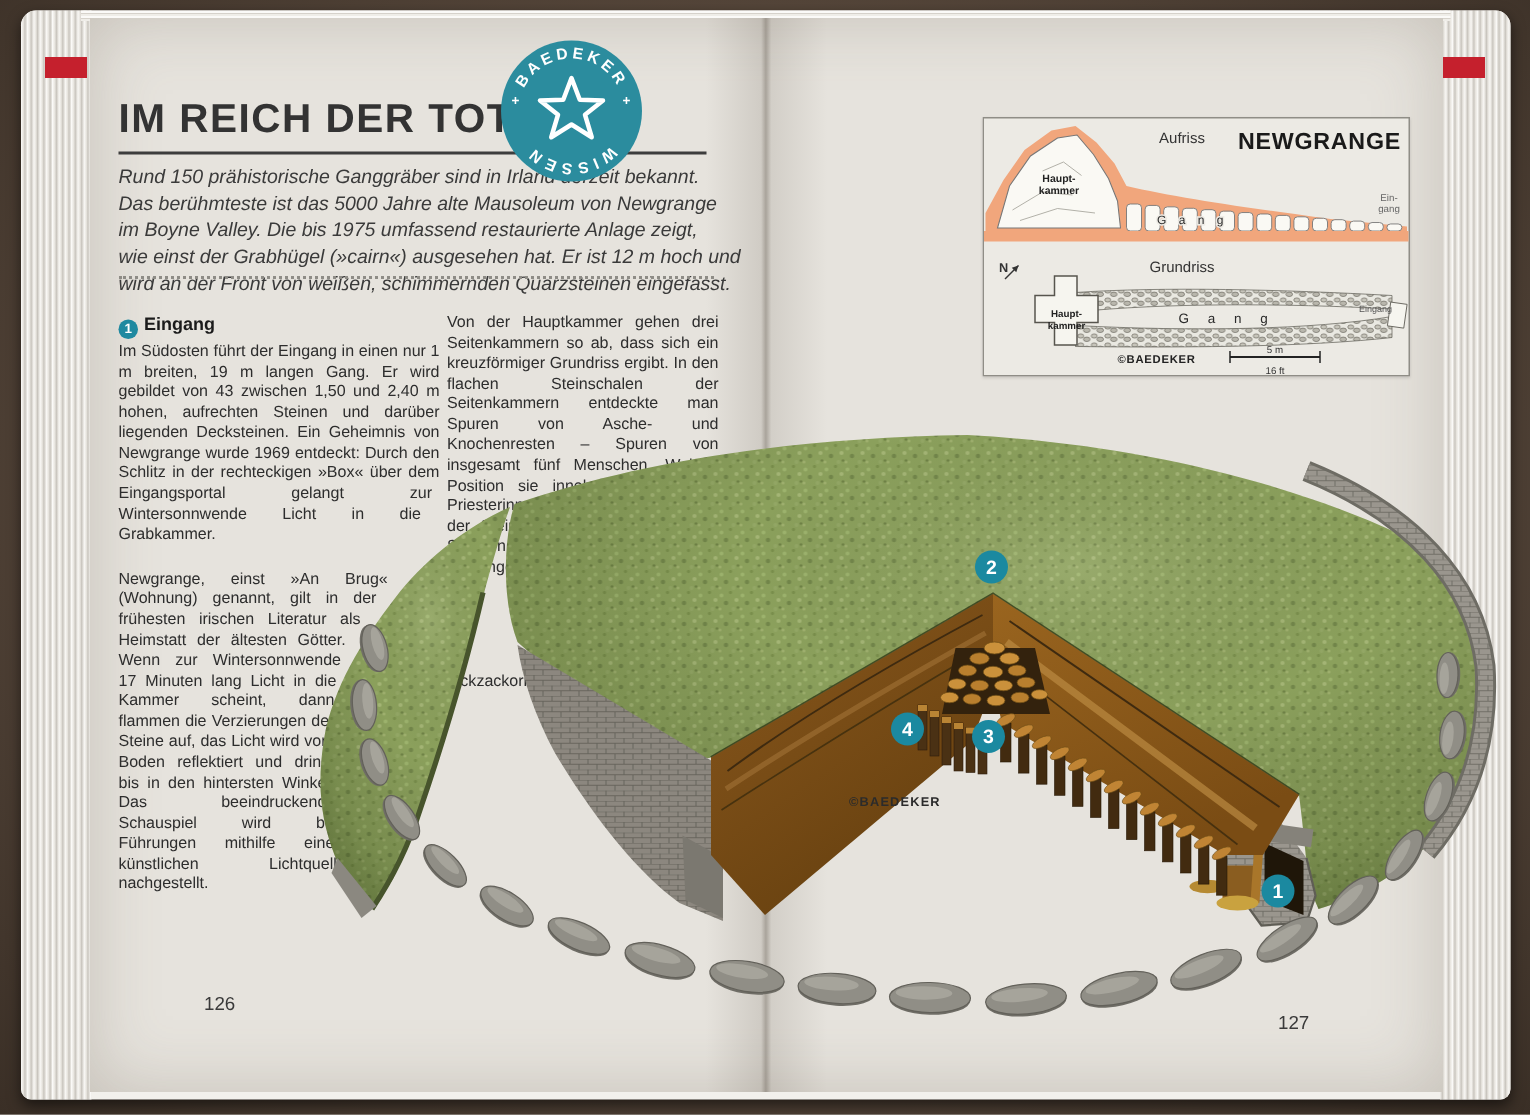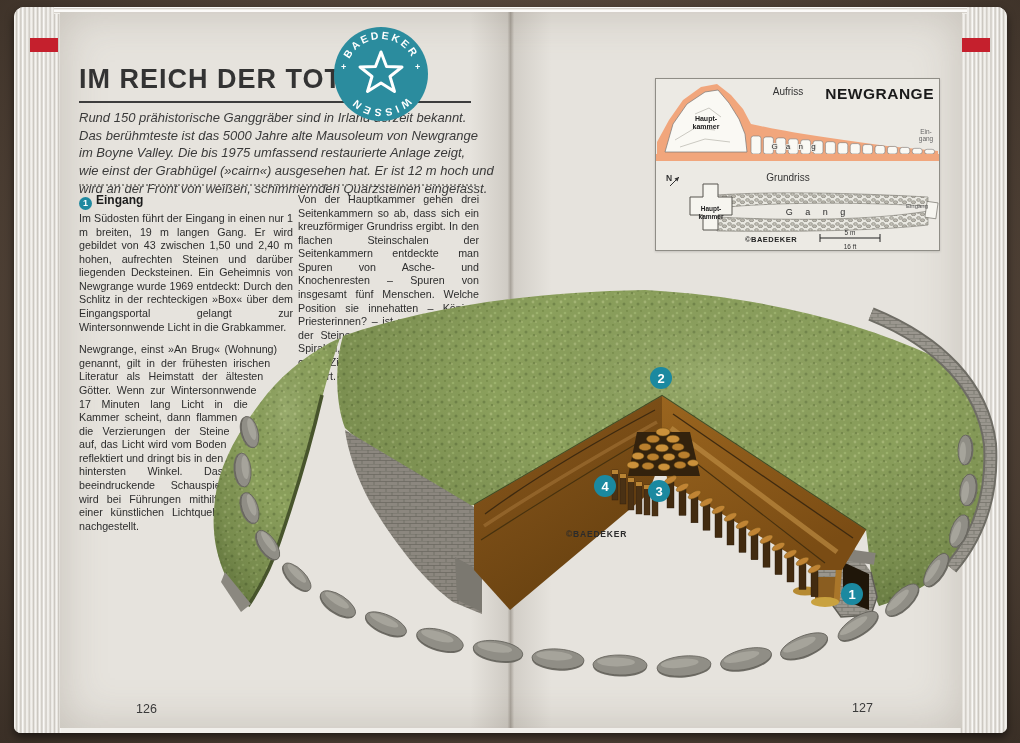--- a/index.html
+++ b/index.html
@@ -28,29 +28,29 @@
   .intro{left:79px;top:109px;width:420px;font-style:italic;font-size:13px;line-height:1.36;color:#3a3a3a;white-space:pre-line;}
   .dotted-rule{left:79px;top:184px;width:397px;height:0;border-top:2px dotted #8e8c86;}
 
   .col{position:absolute;color:#2d2d2d;font-size:10.7px;line-height:1.27;}
   .col1{left:79px;top:193px;width:214px;}
   .col2{left:298px;top:193px;width:181px;}
   .shim1{float:right;width:70px;height:480px;
     shape-outside:polygon(100% 0,100% 28%,74% 35%,43% 44%,11% 50%,0 57%,0 69%,6% 77%,31% 85%,100% 89%);}
   .shim2{float:right;width:110px;height:255px;
     shape-outside:polygon(100% 0,100% 66%,55% 69%,19% 76%,0 84%,0 100%,100% 100%);}
-  .sec{margin-bottom:9px;}
+  .sec{margin-bottom:9px;margin-top:16px;}
   .sec h3{margin:0 0 2px 0;font-size:12px;font-weight:bold;color:#1b1b1b;}
   .numdot{display:inline-block;width:13px;height:13px;border-radius:50%;background:#1f89a0;color:#fff;
     font-size:9px;font-weight:bold;text-align:center;line-height:13.5px;margin-right:4px;vertical-align:-2px;}
   .sec p{margin:0;text-align:justify;}
 
   .pageno{font-size:12.5px;color:#3a3a3a;font-weight:500;}
-  .pageno-left{left:136px;top:702px;}
-  .pageno-right{left:852px;top:701px;}
+  .pageno-left{left:136px;top:662px;}
+  .pageno-right{left:852px;top:675px;}
 
   .badge{left:332px;top:25px;width:98px;height:98px;}
   .diagram{left:655px;top:78px;width:285px;height:173px;filter:drop-shadow(0 1px 1px rgba(0,0,0,.15));}
   .mound{left:185px;top:282px;width:815px;height:415px;}
 </style>
 </head>
 <body>
 
 <div class="book">
   <div class="page-stack">

